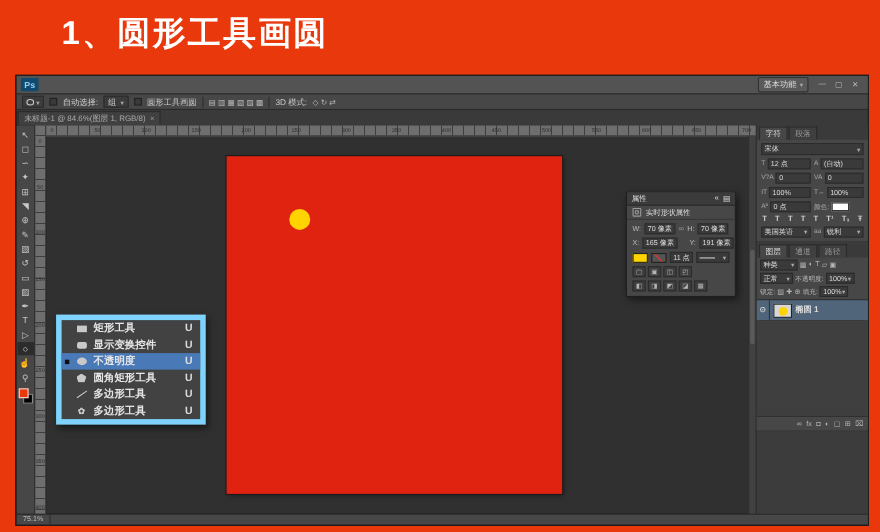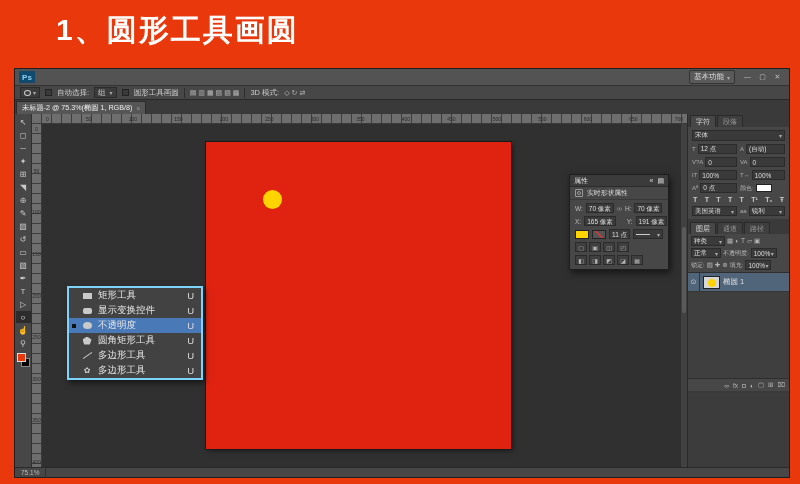--- a/index.html
+++ b/index.html
@@ -67,22 +67,22 @@
     background-image:repeating-linear-gradient(to right, transparent 0 9px, #3d3d3d 9px 10px); }
   .hruler .nums { position:absolute; inset:0 4px; display:flex; justify-content:space-between; align-items:center;
     font-size:5px; color:#2b2b2b; }
   .vscroll { position:absolute; right:0; top:10px; bottom:0; width:7px; background:#414141; border-left:1px solid #2e2e2e; }
   .vscroll .thumb { position:absolute; left:1px; right:1px; top:30%; height:25%; background:#5a5a5a; border-radius:2px; }
   
   .document { position:absolute; left:164px; top:28px; width:305px; height:307px; background:#e02311;
     box-shadow:0 0 0 1px #1a1a1a, 2px 2px 5px rgba(0,0,0,.45); }
   .circle { position:absolute; left:57px; top:48px; width:19px; height:19px; border-radius:50%; background:#ffd400; }
   
-  .flyout { position:absolute; left:52px; top:172px; width:136px; background:#424242; border:2px solid #7dd3fc;
-    box-shadow:2px 3px 6px rgba(0,0,0,.55); z-index:30; }
+  .flyout { position:absolute; left:36px; top:172px; width:136px; background:#424242; border:5px solid #7dd3fc;
+    box-shadow:2px 3px 6px rgba(0,0,0,.55); z-index:30;font-weight:bold; }
   .flyout-row { height:15px; display:flex; align-items:center; gap:5px; padding:0 7px 0 3px; font-size:9.5px; color:#e6e6e6; }
   .flyout-row.selected { background:#4a79b8; }
   .bullet { width:4px; height:4px; background:#101010; visibility:hidden; flex:none; }
   .flyout-row.selected .bullet { visibility:visible; }
   .fi { width:12px; display:flex; justify-content:center; flex:none; font-size:8px; color:#c9c9c9; }
   .ico-rect { width:9px; height:6px; background:#c9c9c9; }
   .ico-rrect { width:9px; height:6px; background:#c9c9c9; border-radius:2px; }
   .ico-ellipse { width:9px; height:7px; background:#c9c9c9; border-radius:50%; }
   .ico-poly { width:9px; height:8px; background:#c9c9c9; clip-path:polygon(50% 0,100% 38%,81% 100%,19% 100%,0 38%); }
   .ico-line { width:11px; height:1px; background:#c9c9c9; transform:rotate(-35deg); }
@@ -125,21 +125,21 @@
   .cell { display:flex; align-items:center; gap:2px; min-width:0; }
   .cicon { color:#aaa; font-size:6px; flex:none; }
   .color-swatch { width:16px; height:8px; background:#fff; border:1px solid #222; flex:none; }
   .tbtns { display:flex; justify-content:space-between; padding:0 1px; }
   .tbtns span { font-size:7px; font-weight:bold; color:#ccc; }
   
   .panel-layers { height:170px; flex:none; display:flex; flex-direction:column; }
   .lrow-ctl { display:flex; gap:2px; padding:2px 3px 0; align-items:center; white-space:nowrap; }
   .lrow-ctl .lbl { color:#bbb; font-size:6px; flex:none; }
   .ficons { display:flex; gap:2px; color:#b5b5b5; font-size:6.5px; }
-  .llist { flex:1; background:#3f3f3f; border-top:1px solid #2e2e2e; margin-top:2px; display:flex; flex-direction:column; min-height:0; }
+  .llist { flex:1; background:#3f3f3f; border-top:1px solid #2e2e2e; margin-top:2px; display:flex; flex-direction:column; min-height:0;font-weight:bold; }
   .lrow { height:19px; display:flex; align-items:center; gap:3px; padding:0 3px 0 0; border-bottom:1px solid #363636; font-size:7.5px; color:#ddd; }
   .lrow.selected { background:#50647a; }
   .eye { width:12px; height:100%; border-right:1px solid #333; display:flex; align-items:center; justify-content:center;
     font-size:7px; color:#ccc; flex:none; }
   .lthumb { width:17px; height:13px; border:1px solid #222; background:#d8d8d8; position:relative; flex:none; }
   .lthumb.ellipse::after { content:""; position:absolute; left:4px; top:2px; width:8px; height:8px; border-radius:50%; background:#ffd400; }
   .lthumb.bgred { background:#e02311; }
   .lname { flex:1; white-space:nowrap; overflow:hidden; }
   .lock-ico { width:6px; height:5px; border:1px solid #ccc; border-radius:1px; position:relative; margin-right:3px; flex:none; }
   .lock-ico::before { content:""; position:absolute; left:1px; top:-3px; width:2px; height:3px; border:1px solid #ccc;
@@ -198,22 +198,22 @@
     <span class="vdiv"></span>
     <span>3D 模式:</span>
     <div class="mode-icons">
         <span>◇</span>
         <span>↻</span>
         <span>⇄</span>
       </div>
   </div>
 
   <div class="tabbar">
-    <div class="doc-tab active">
-      <span>未标题-2 @ 75.3%(椭圆 1, RGB/8)</span>
+    <div class="doc-tab">
+      <span>未标题-1 @ 84.6%(图层 1, RGB/8)</span>
       <span class="tab-close">×</span>
     </div>
   </div>
 
   <div class="content">
 
     <div class="toolstrip">
         <div class="tool">
         <span>↖</span>
       </div>

